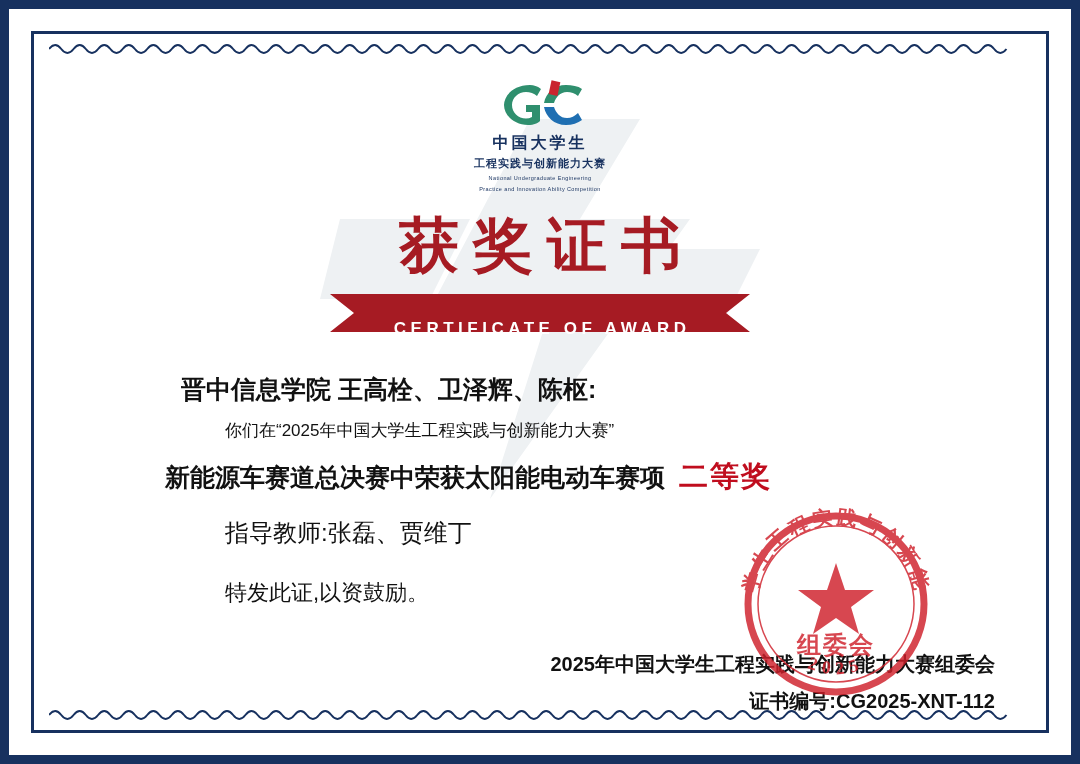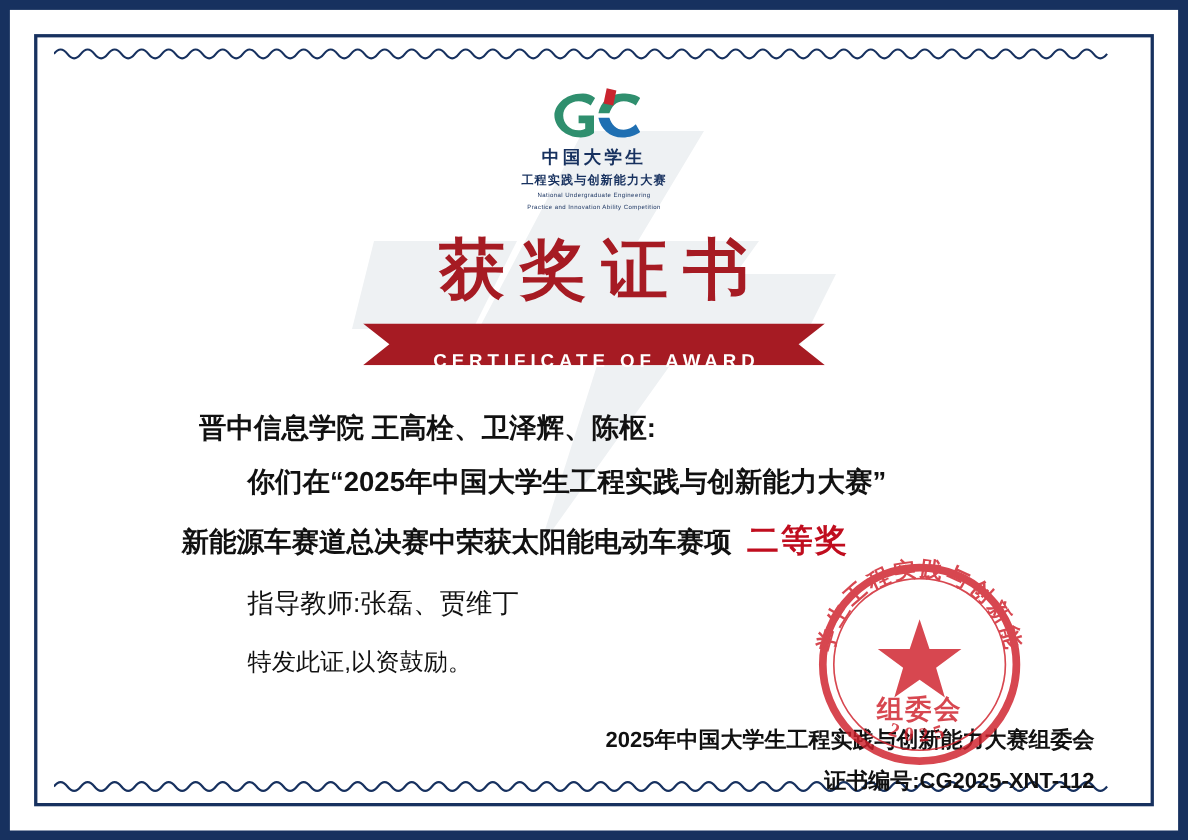--- a/index.html
+++ b/index.html
@@ -144,24 +144,24 @@
     margin-top: 34px;
     color: #111111;
     font-size: 24px;
     line-height: 1.9;
     font-family: "Liberation Sans", sans-serif;
   }
   .line {
     white-space: nowrap;
   }
   .line-1 { padding-left: 112px; font-size: 25px; font-weight: bold; }
-  .line-2 { padding-left: 156px; font-size: 25px; font-weight: bold; margin-top: 2px; }
+  .line-2 { padding-left: 156px; font-size: 17px; font-weight: normal; margin-top: 2px; }
   .line-3 { padding-left: 96px; font-size: 25px; font-weight: bold; margin-top: 2px; }
   .line-4 { padding-left: 156px; font-size: 24px; margin-top: 6px; }
-  .line-5 { padding-left: 156px; font-size: 22px; margin-top: 10px; }
+  .line-5 { padding-left: 156px; font-size: 22px; margin-top: 16px; }
 
   .award-level {
     color: #c00d1e;
     font-weight: bold;
     font-size: 29px;
     margin-left: 14px;
     letter-spacing: 2px;
   }
 
   

